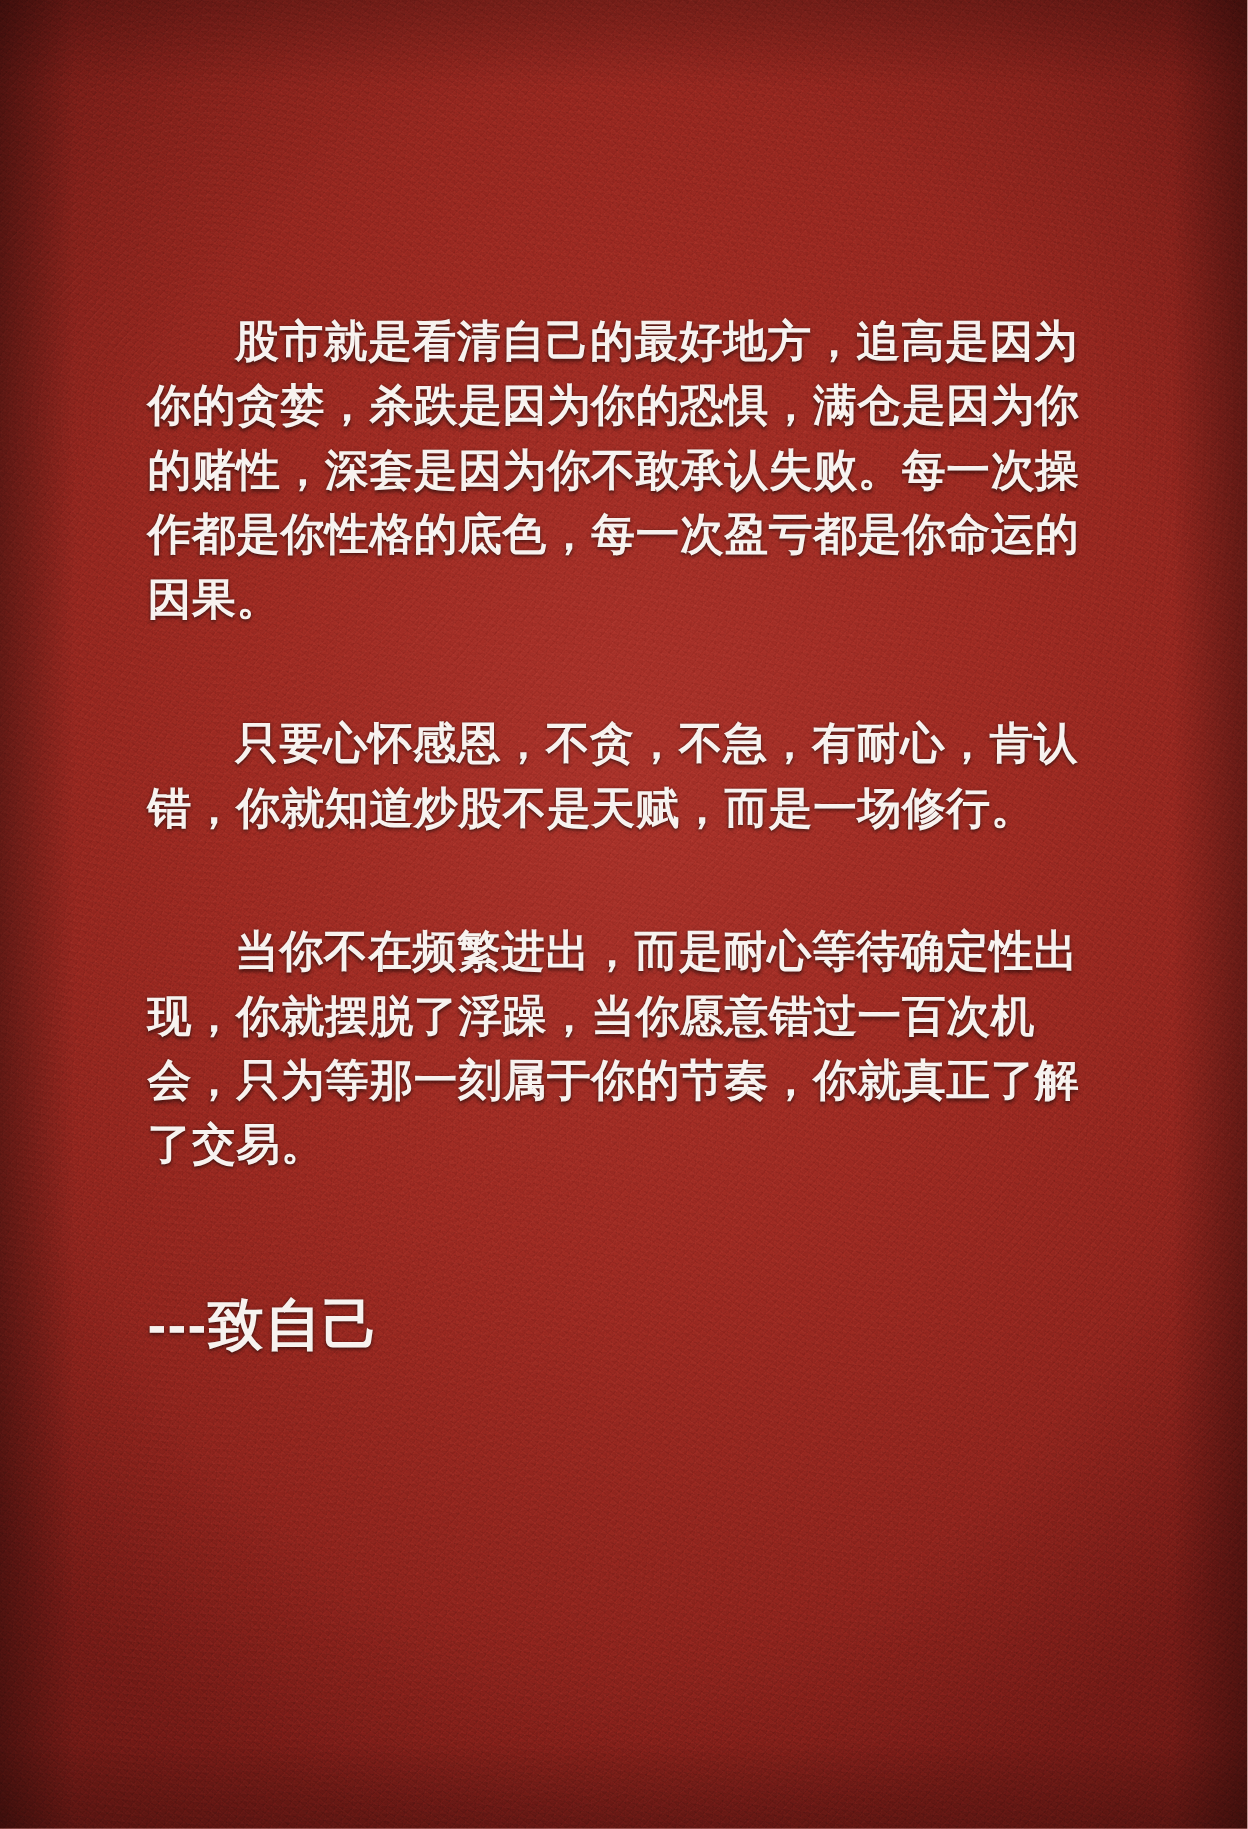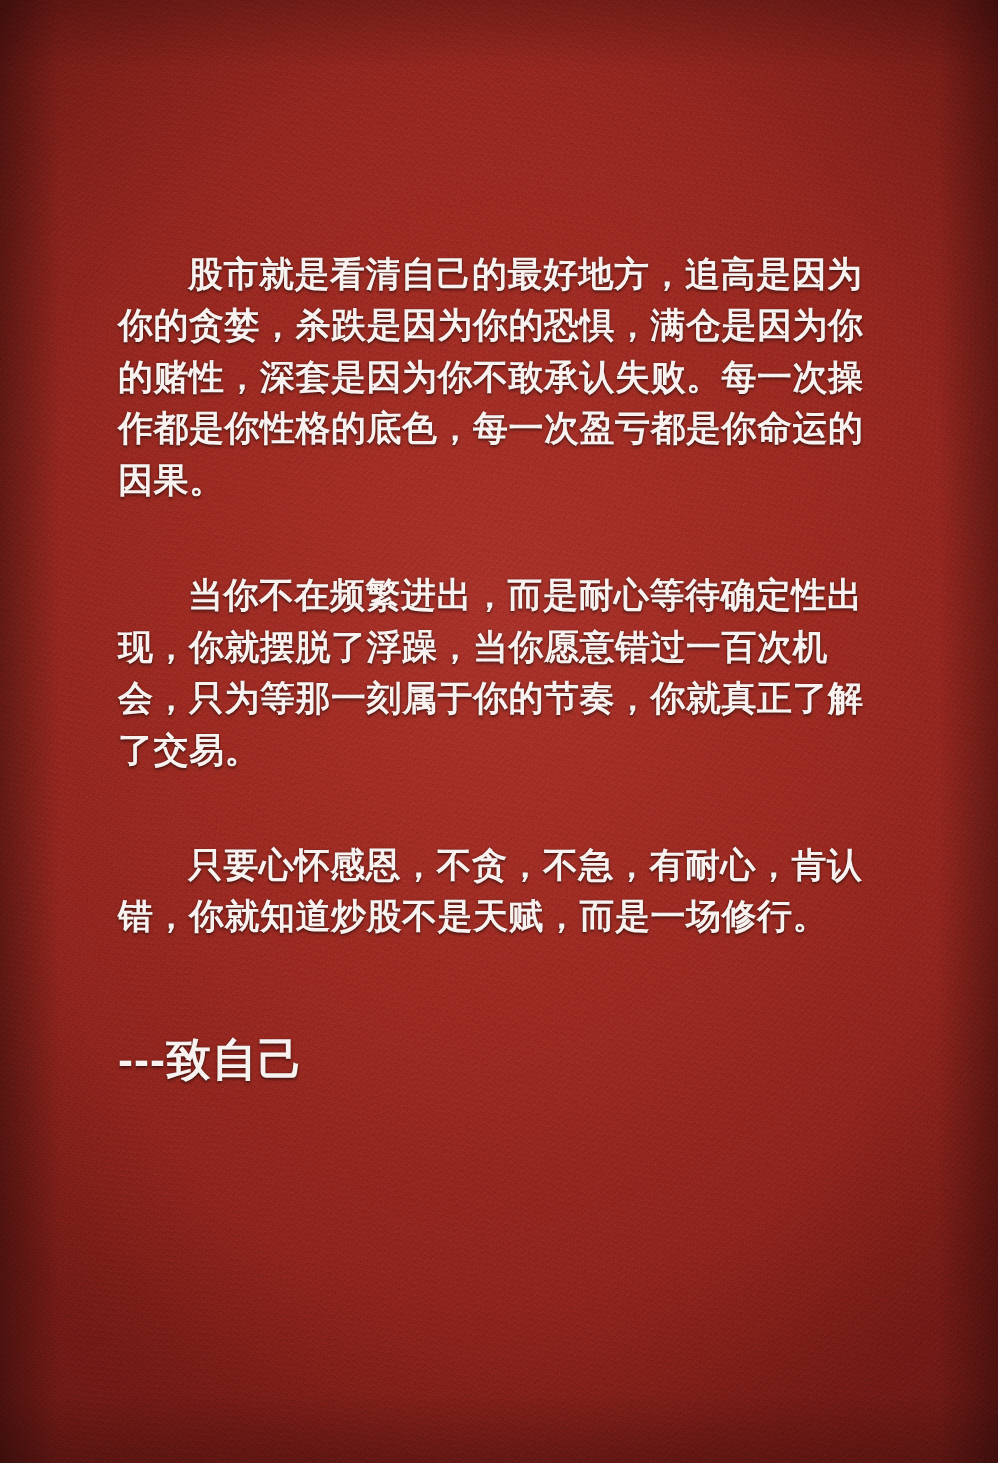--- a/index.html
+++ b/index.html
@@ -100,17 +100,17 @@
 <body>
 
 <div id="poster">
   <div class="bg-base"></div>
   <div class="bg-grain"></div>
   <div class="bg-grain2"></div>
   <div class="bg-vignette"></div>
 
   <div class="content">
     <p class="para p1">股市就是看清自己的最好地方，追高是因为你的贪婪，杀跌是因为你的恐惧，满仓是因为你的赌性，深套是因为你不敢承认失败。每一次操作都是你性格的底色，每一次盈亏都是你命运的因果。</p>
+    <p class="para p3">只要心怀感恩，不贪，不急，有耐心，肯认错，你就知道炒股不是天赋，而是一场修行。</p>
     <p class="para p2">当你不在频繁进出，而是耐心等待确定性出现，你就摆脱了浮躁，当你愿意错过一百次机会，只为等那一刻属于你的节奏，你就真正了解了交易。</p>
-    <p class="para p3">只要心怀感恩，不贪，不急，有耐心，肯认错，你就知道炒股不是天赋，而是一场修行。</p>
     <div class="signature">---致自己</div>
   </div>
 </div>
 
 </body></html>

